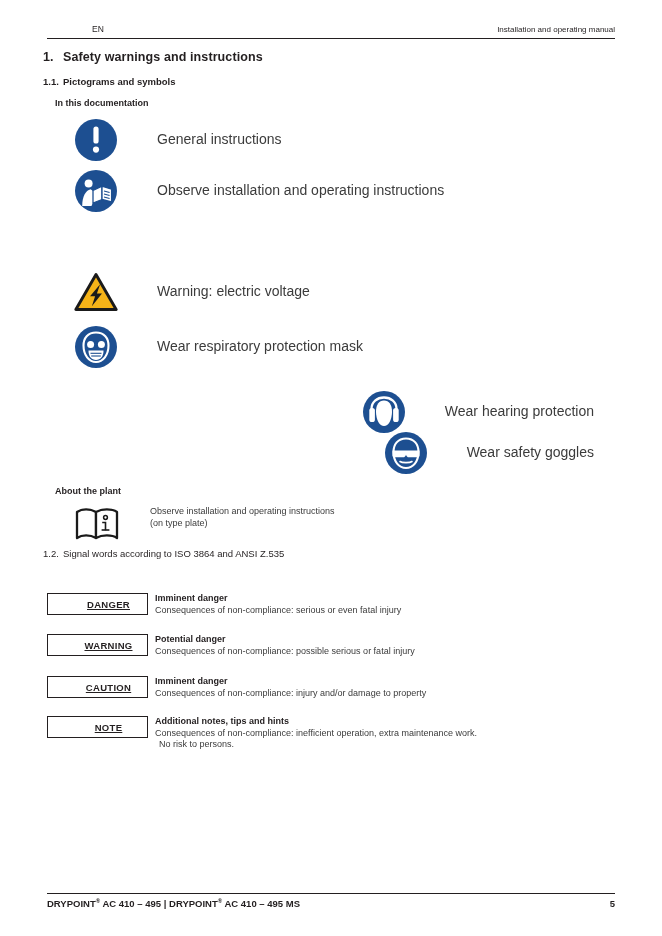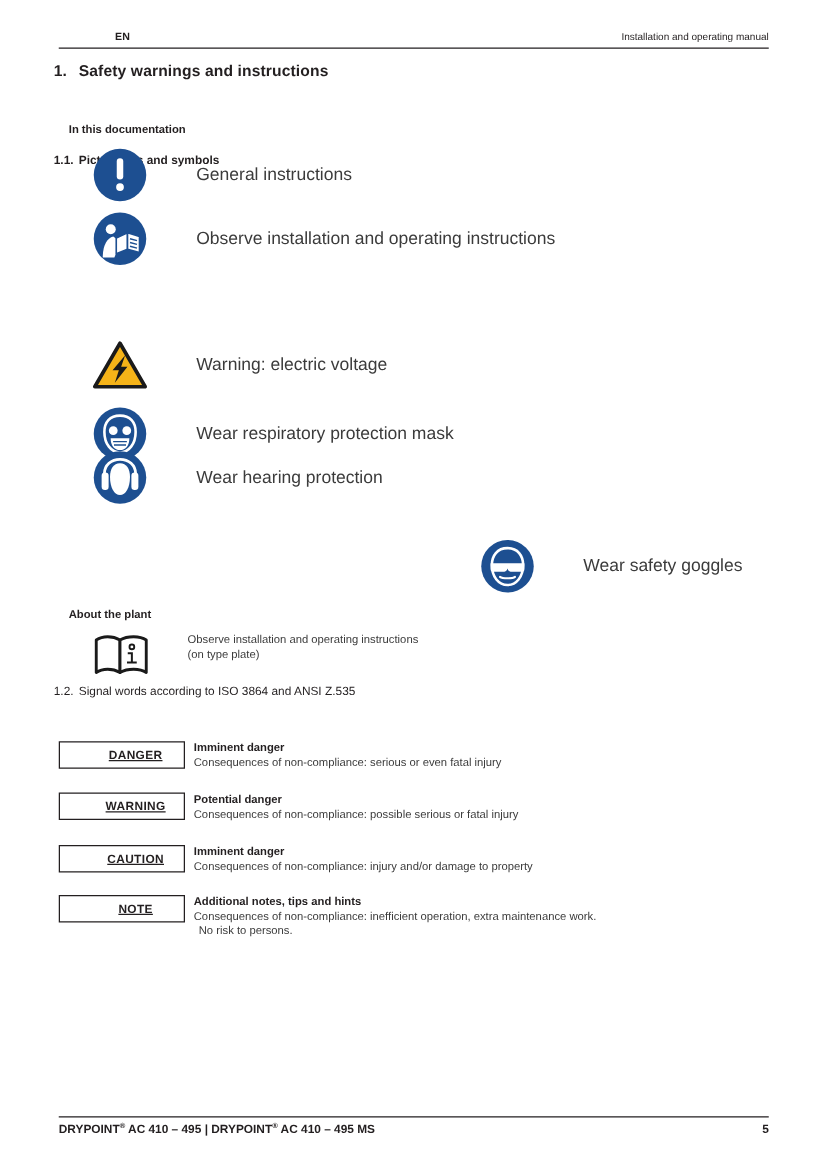--- a/index.html
+++ b/index.html
@@ -17,38 +17,38 @@
     box-sizing:border-box;
     padding:0 47px;
   }
 
   
   .header{
     position:absolute;left:47px;top:24px;width:568px;
     display:flex;justify-content:space-between;align-items:flex-end;
     font-size:8.5px;
   }
-  .header-left{font-weight:bold;letter-spacing:.2px;padding-left:45px;}
+  .header-left{font-weight:normal;letter-spacing:.2px;padding-left:45px;}
   .header-right{font-size:8px;color:#231f20;}
   .header-rule{
     position:absolute;left:47px;top:38px;width:568px;height:1px;
     background:#231f20;
   }
 
   
   .h1{
     position:absolute;left:43px;top:50px;
     font-size:12.5px;font-weight:bold;letter-spacing:.1px;
   }
   .h1 .num{display:inline-block;width:20px;}
   .h2{
     position:absolute;left:43px;top:76px;
     font-size:9.5px;font-weight:bold;
   }
-  .h2 .num{display:inline-block;width:20px;margin-top:47px;}
+  .h2 .num{display:inline-block;width:20px;}
   .h3{
     position:absolute;left:43px;
     font-size:9px;font-weight:bold;margin-left:12px;
   }
   #sub-doc{top:98px;}
   #sub-plant{top:486px;}
   .h2b{
     position:absolute;left:43px;top:548px;
     font-size:9.5px;font-weight:normal;
   }
@@ -180,21 +180,21 @@
         <circle cx="16.6" cy="19.5" r="3.5" fill="#ffffff"></circle>
         <circle cx="27.4" cy="19.5" r="3.5" fill="#ffffff"></circle>
         <path d="M14.5 25.5 L29.5 25.5 C29.5 31.5 26.5 35 22 35 C17.5 35 14.5 31.5 14.5 25.5 Z" fill="#ffffff"></path>
         <line x1="16.5" y1="28.3" x2="27.5" y2="28.3" stroke="#1d4f91" stroke-width="1.1"></line>
         <line x1="17.2" y1="31" x2="26.8" y2="31" stroke="#1d4f91" stroke-width="1.1"></line>
       </svg>
     </div>
     <div class="picto-label">Wear respiratory protection mask</div>
   </div>
 
-  <div class="picto-row" style="top:360px;">
+  <div class="picto-row" style="top:390px;justify-content:flex-end;">
     <div class="picto-ico">
       <svg width="44" height="44" viewBox="0 0 44 44">
         <circle cx="22" cy="22" r="21" fill="#1d4f91"></circle>
         <path d="M9.5 19 C9.5 12 15 7.5 22 7.5 C29 7.5 34.5 12 34.5 19" fill="none" stroke="#ffffff" stroke-width="2.3"></path>
         <rect x="7.3" y="18" width="5.6" height="14" rx="2.6" fill="#ffffff"></rect>
         <rect x="31.1" y="18" width="5.6" height="14" rx="2.6" fill="#ffffff"></rect>
         <path d="M22 10.5 C16.8 10.5 14 15 14 21.5 C14 30 17.5 36 22 36 C26.5 36 30 30 30 21.5 C30 15 27.2 10.5 22 10.5 Z" fill="#ffffff"></path>
       </svg>
     </div>
     <div class="picto-label">Wear hearing protection</div>

